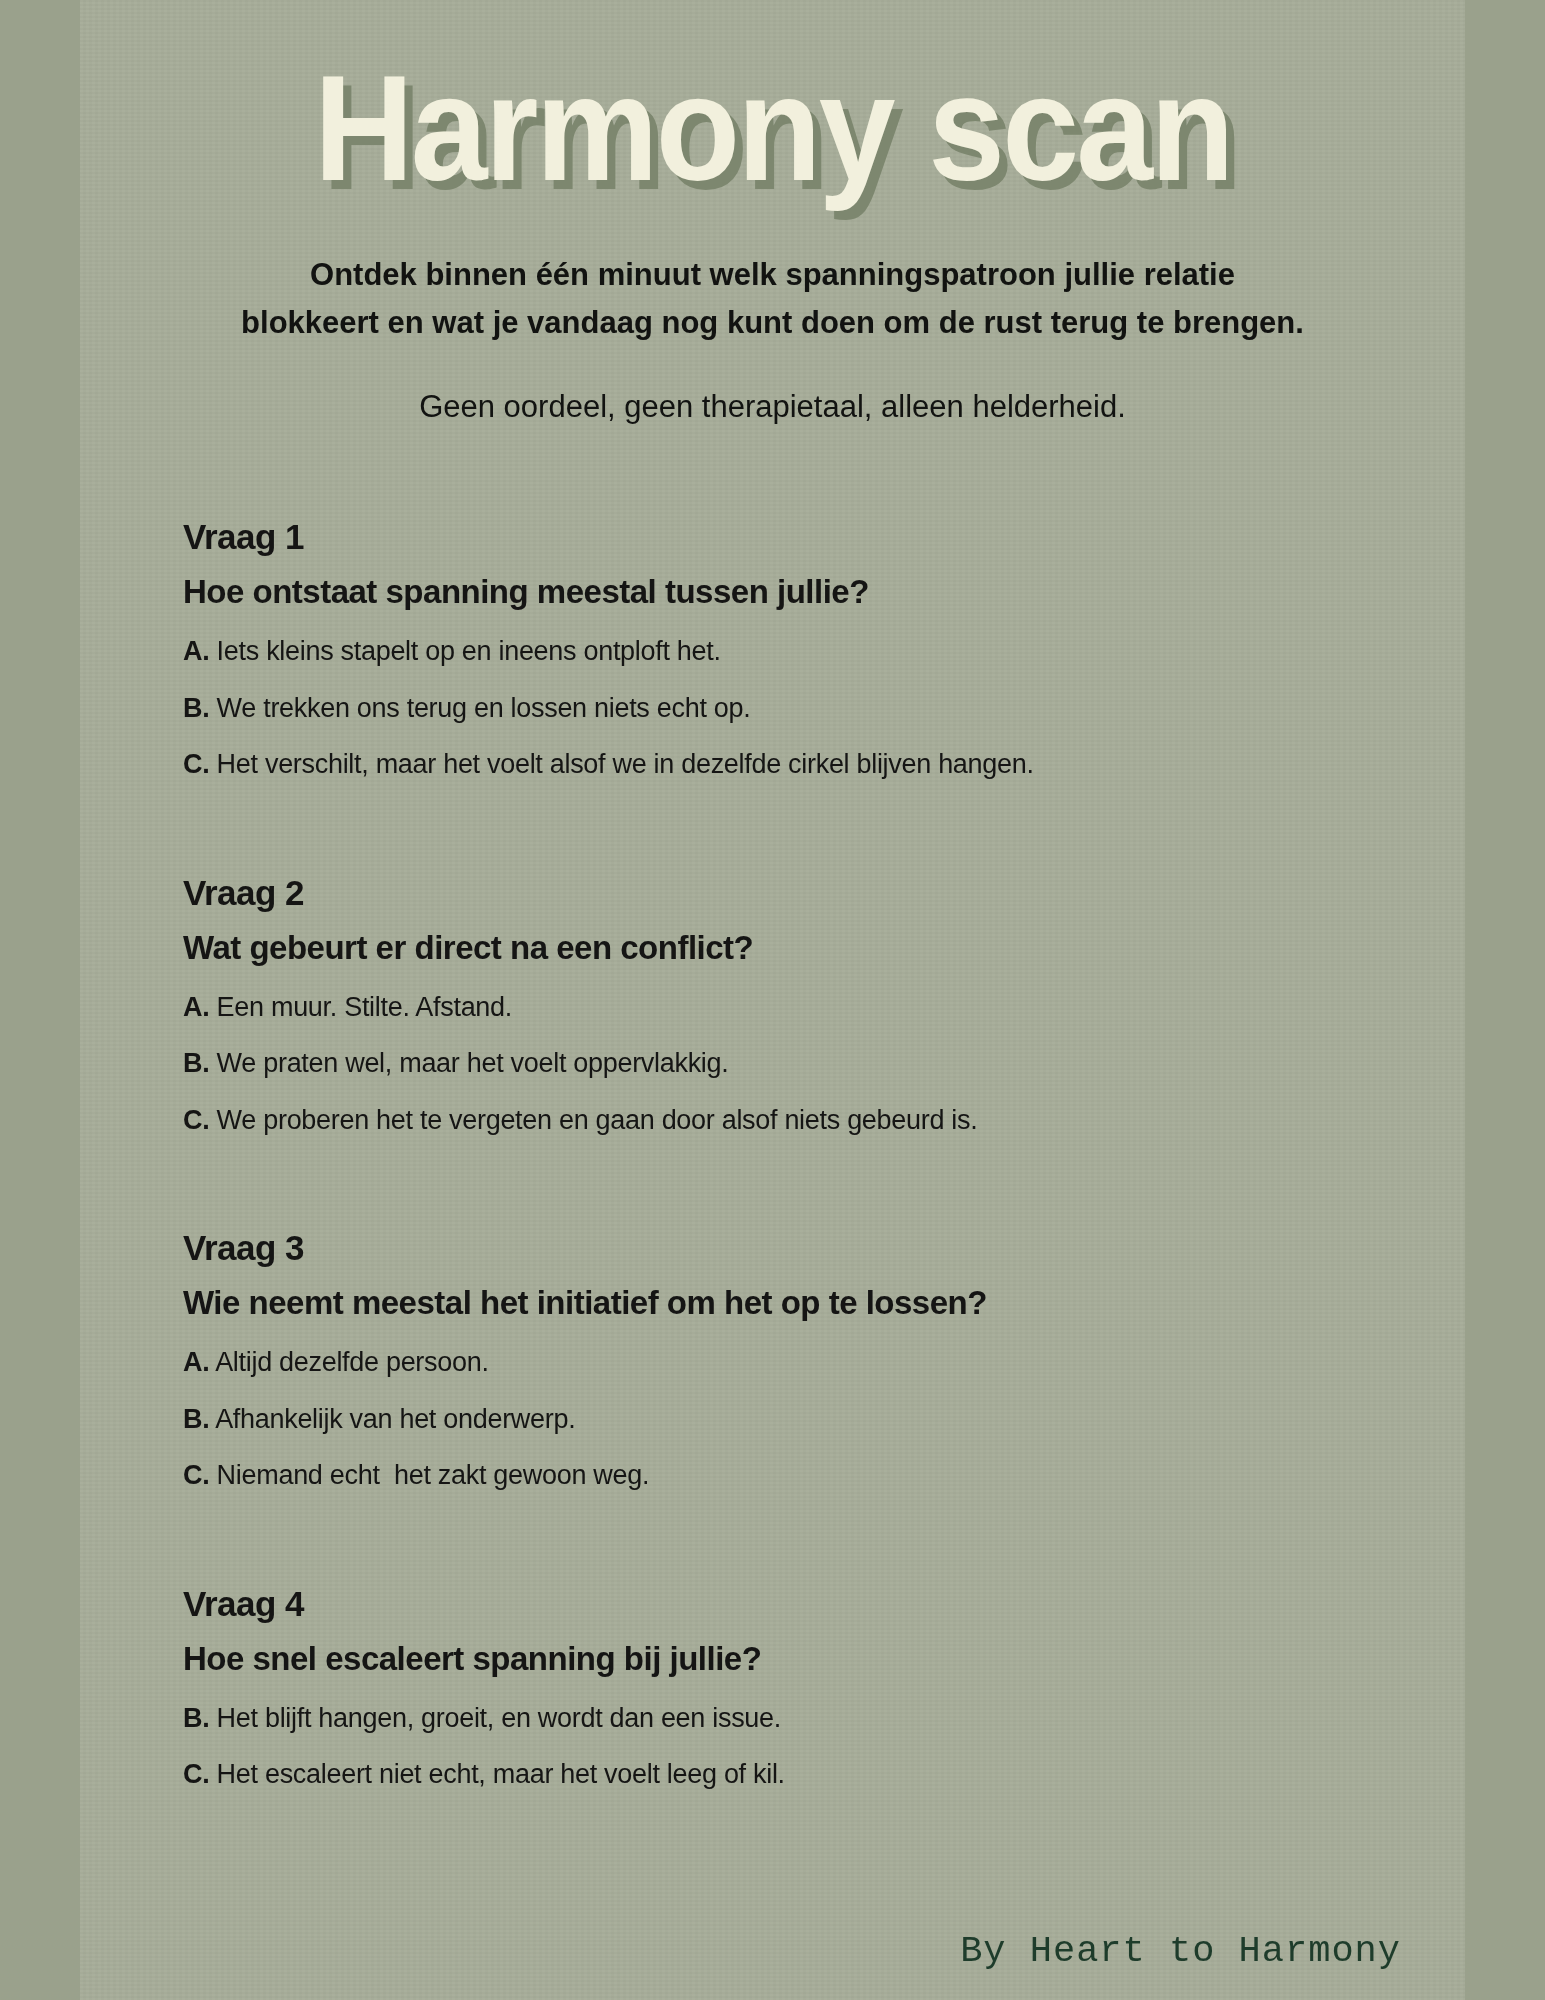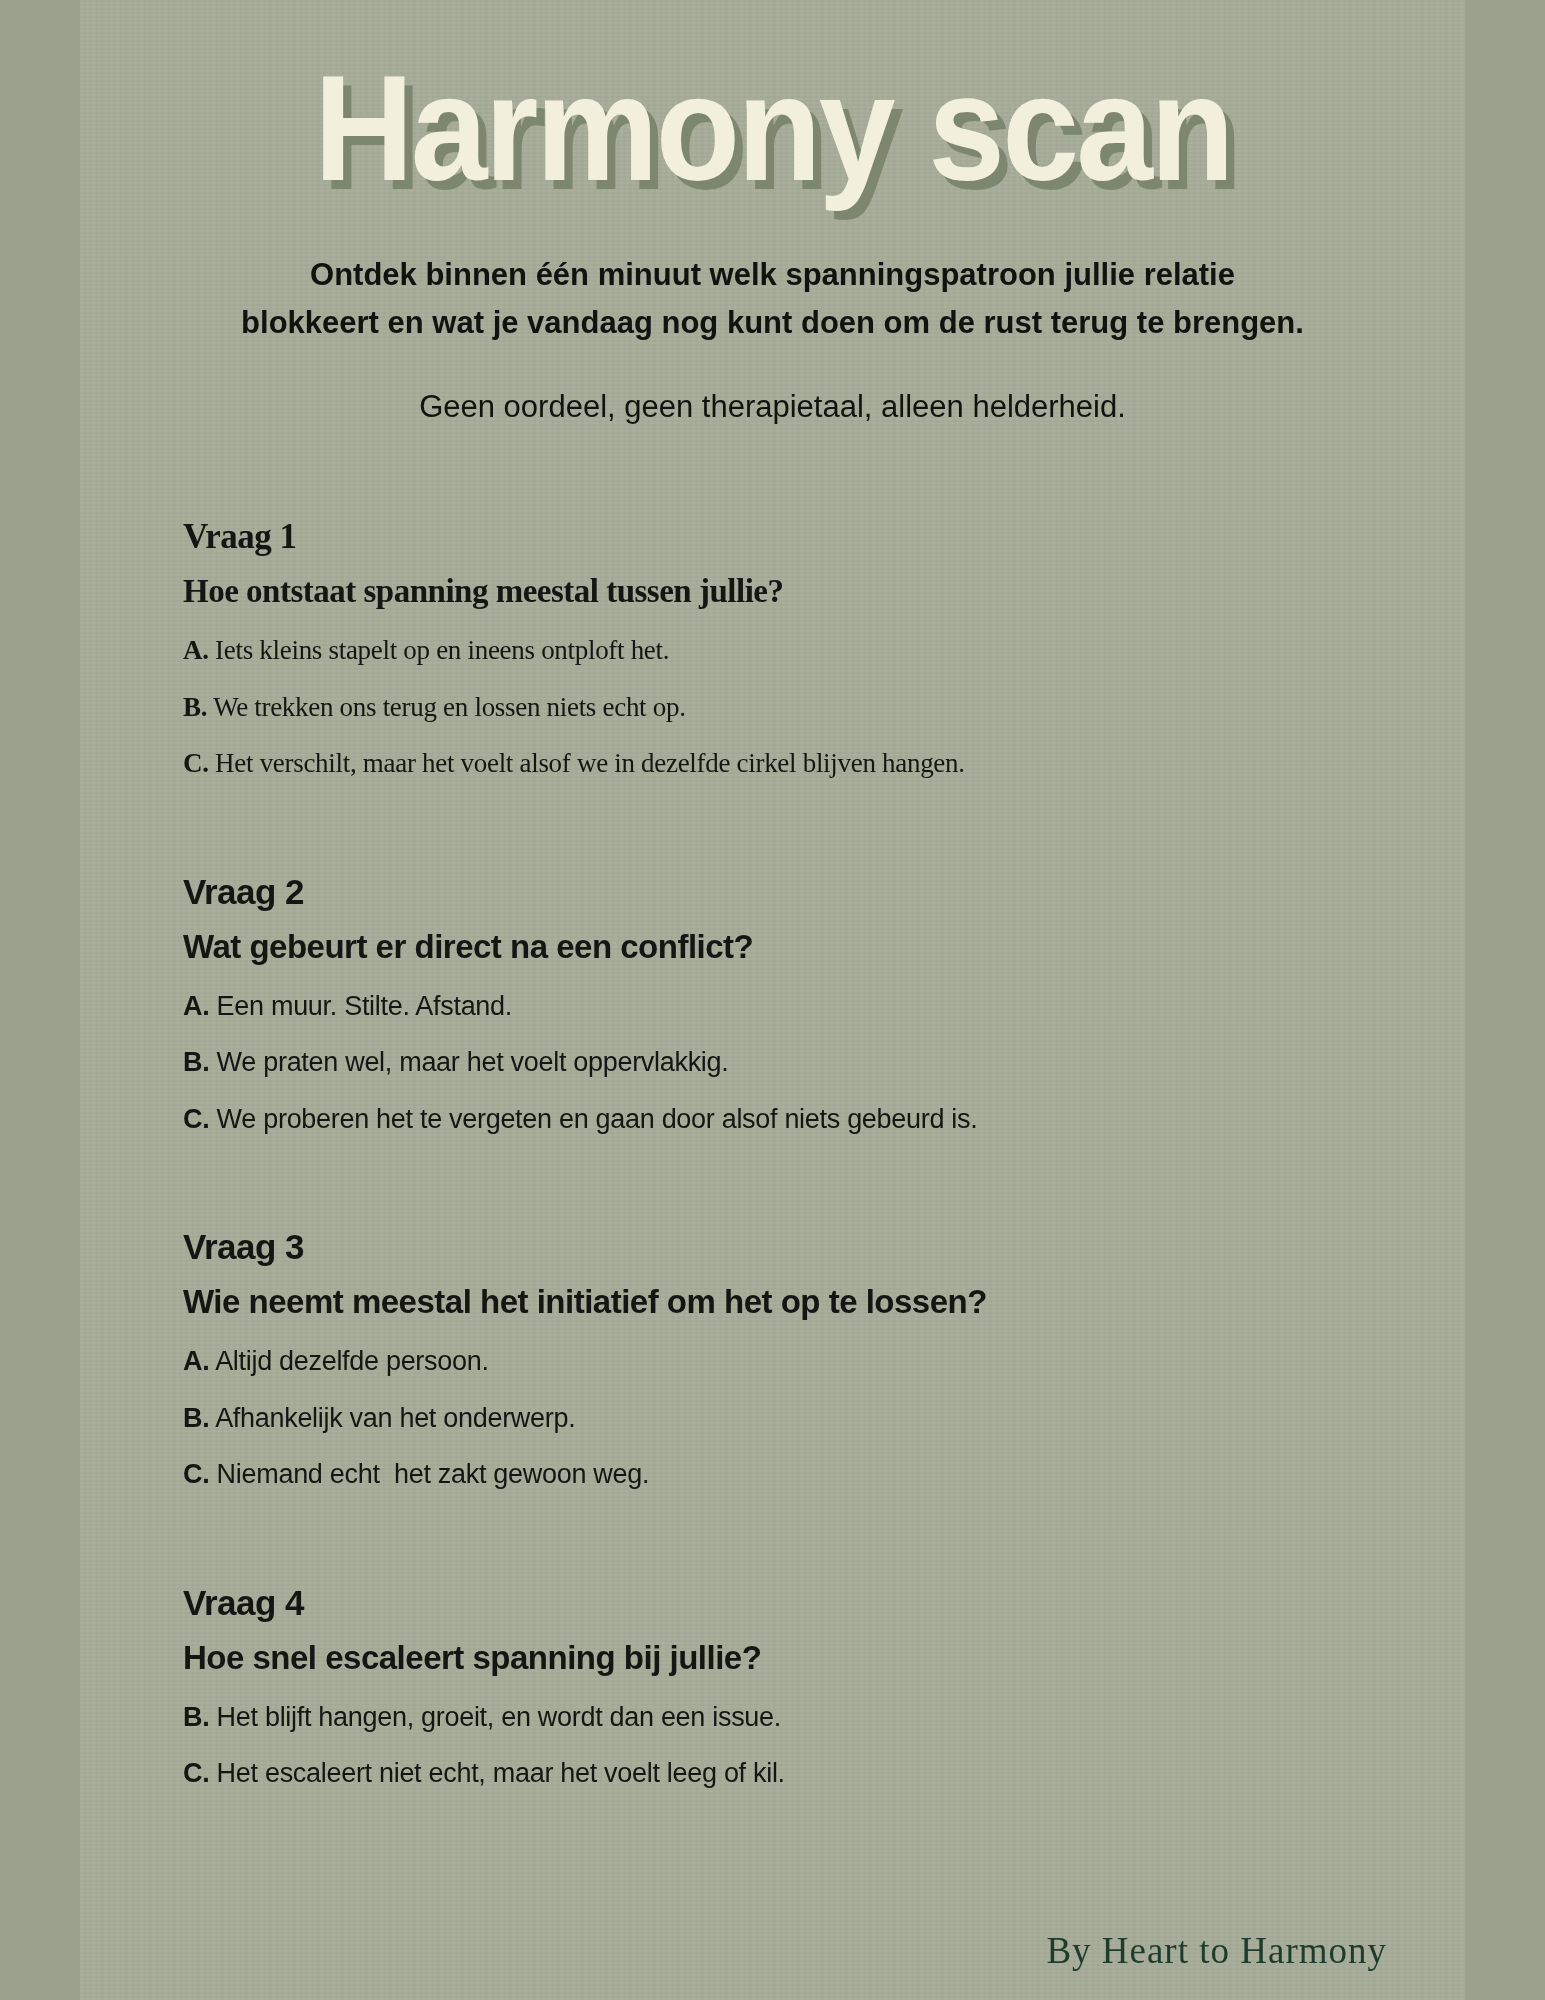--- a/index.html
+++ b/index.html
@@ -57,21 +57,20 @@
   }
 
   .questions {
     padding: 0 90px 0 103px;
   }
   .question-block {
     margin-top: 88px;
   }
   .question-block:first-child {
     margin-top: 92px;
-    font-family: Liberation Serif, serif;
   }
   .q-label {
     margin: 0 0 16px 0;
     font-size: 35px;
     font-weight: 700;
     letter-spacing: -0.5px;
   }
   .q-text {
     margin: 0 0 20px 0;
     font-size: 33px;
@@ -87,23 +86,23 @@
   .option .letter {
     font-weight: 700;
   }
   .option .text {
     font-weight: 400;
     white-space: pre-wrap;
   }
 
   .footer-brand {
     position: absolute;
-    right: 78px;
+    right: 64px;
     bottom: 28px;
-    font-family: Liberation Serif, serif;
+    font-family: Liberation Mono, monospace;
     font-size: 37px;
     color: #1e3c2b;
     letter-spacing: 1px;
   }
 </style>
 </head>
 <body>
 
 <div class="page">
 

